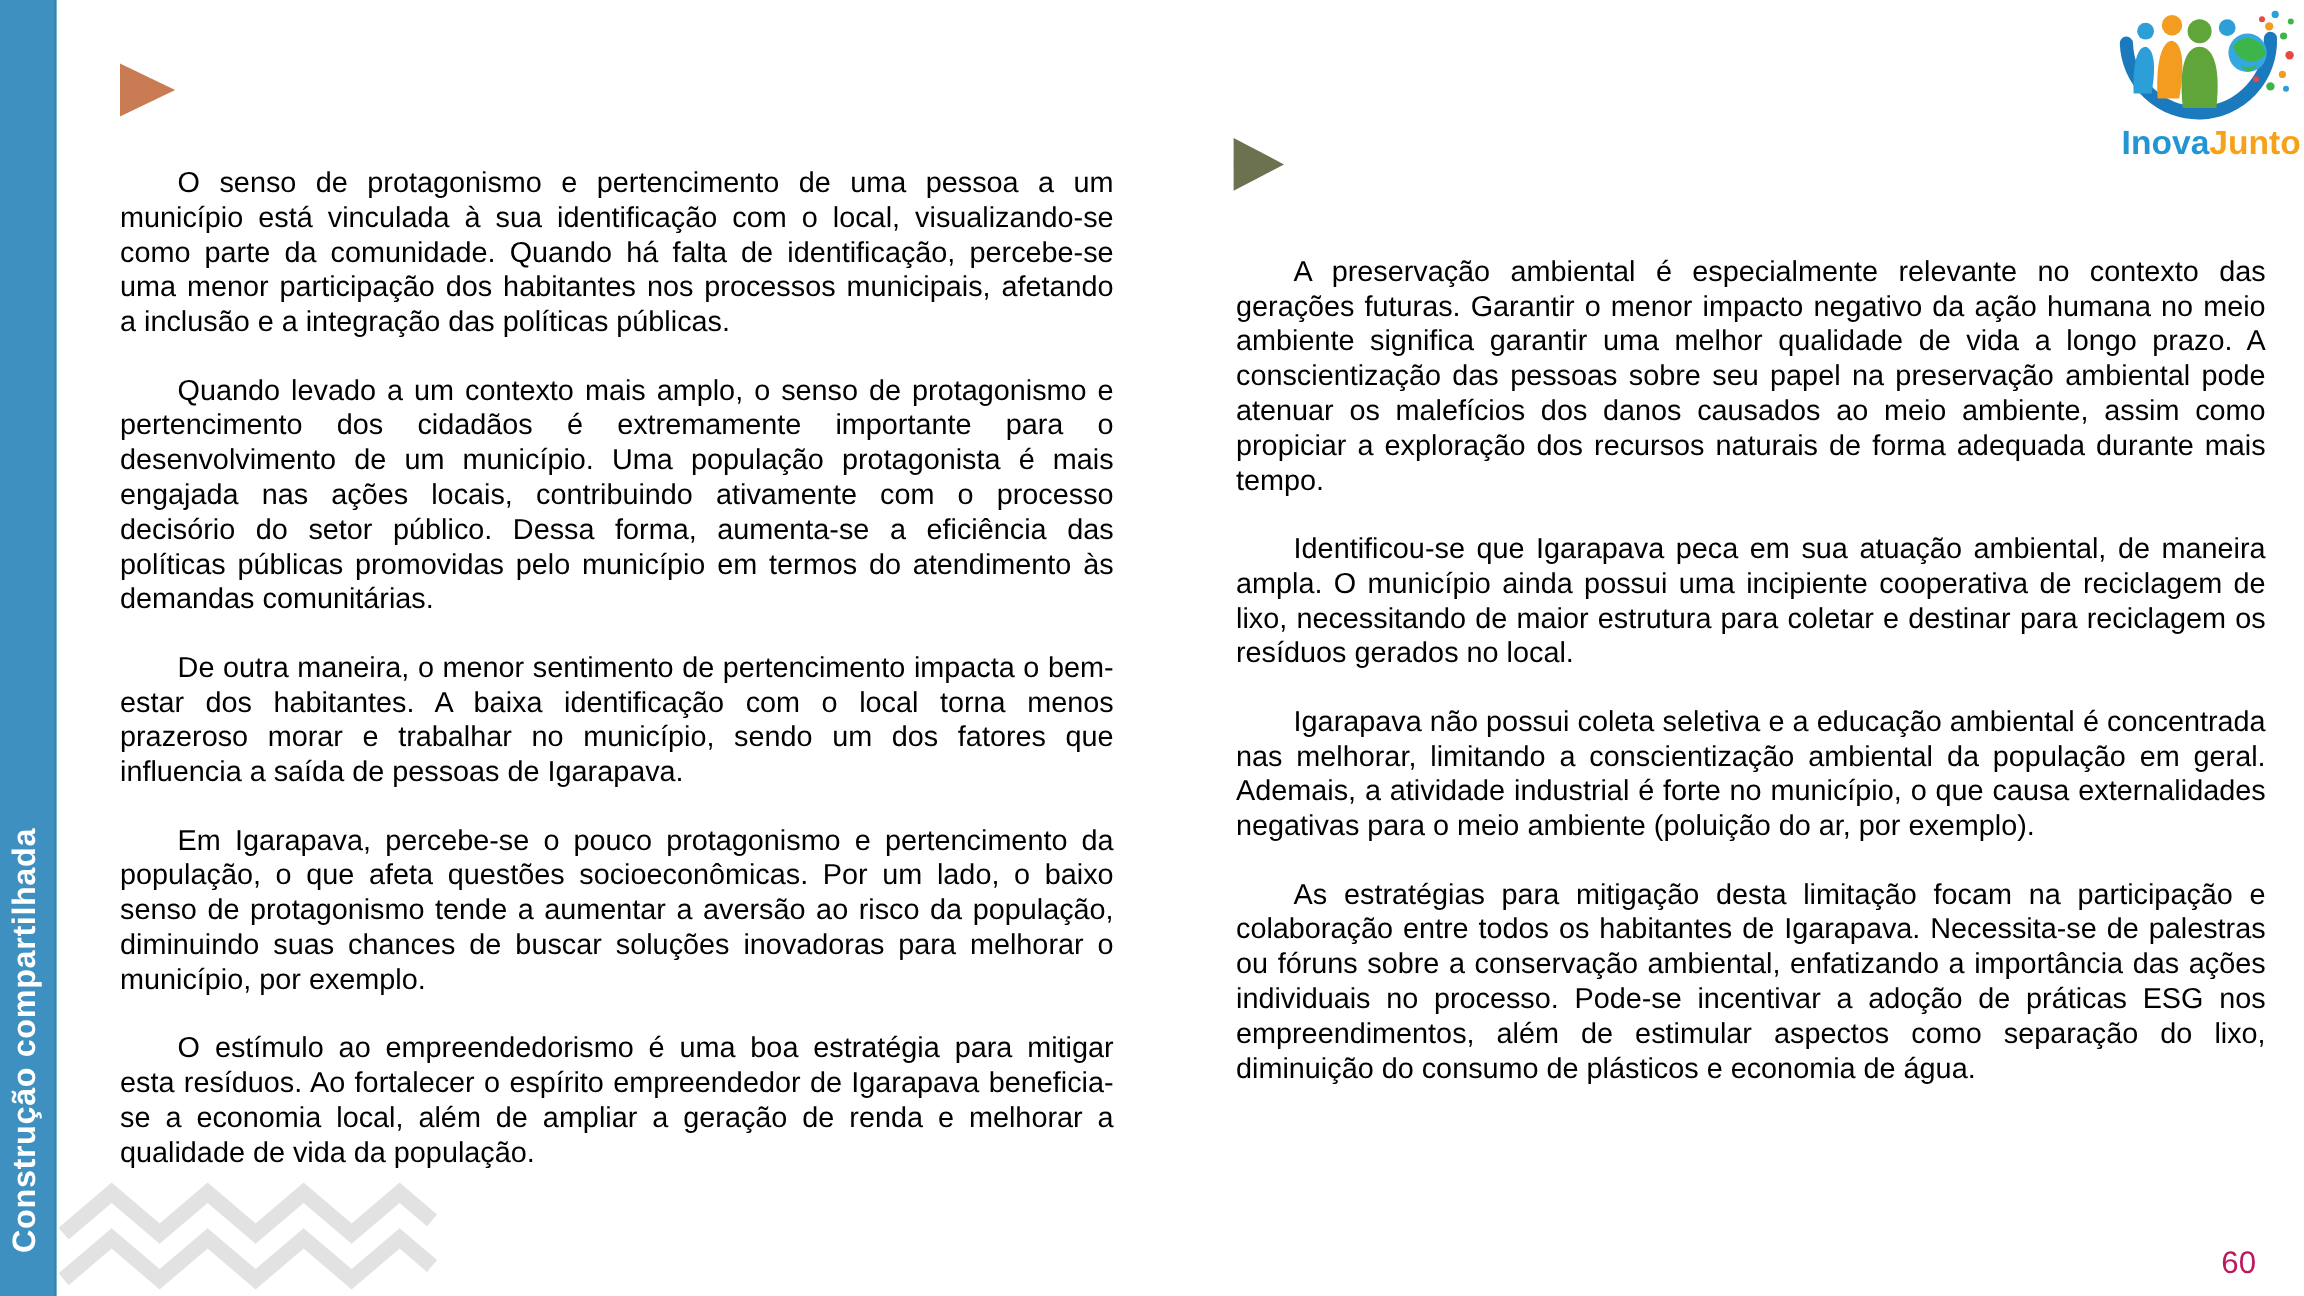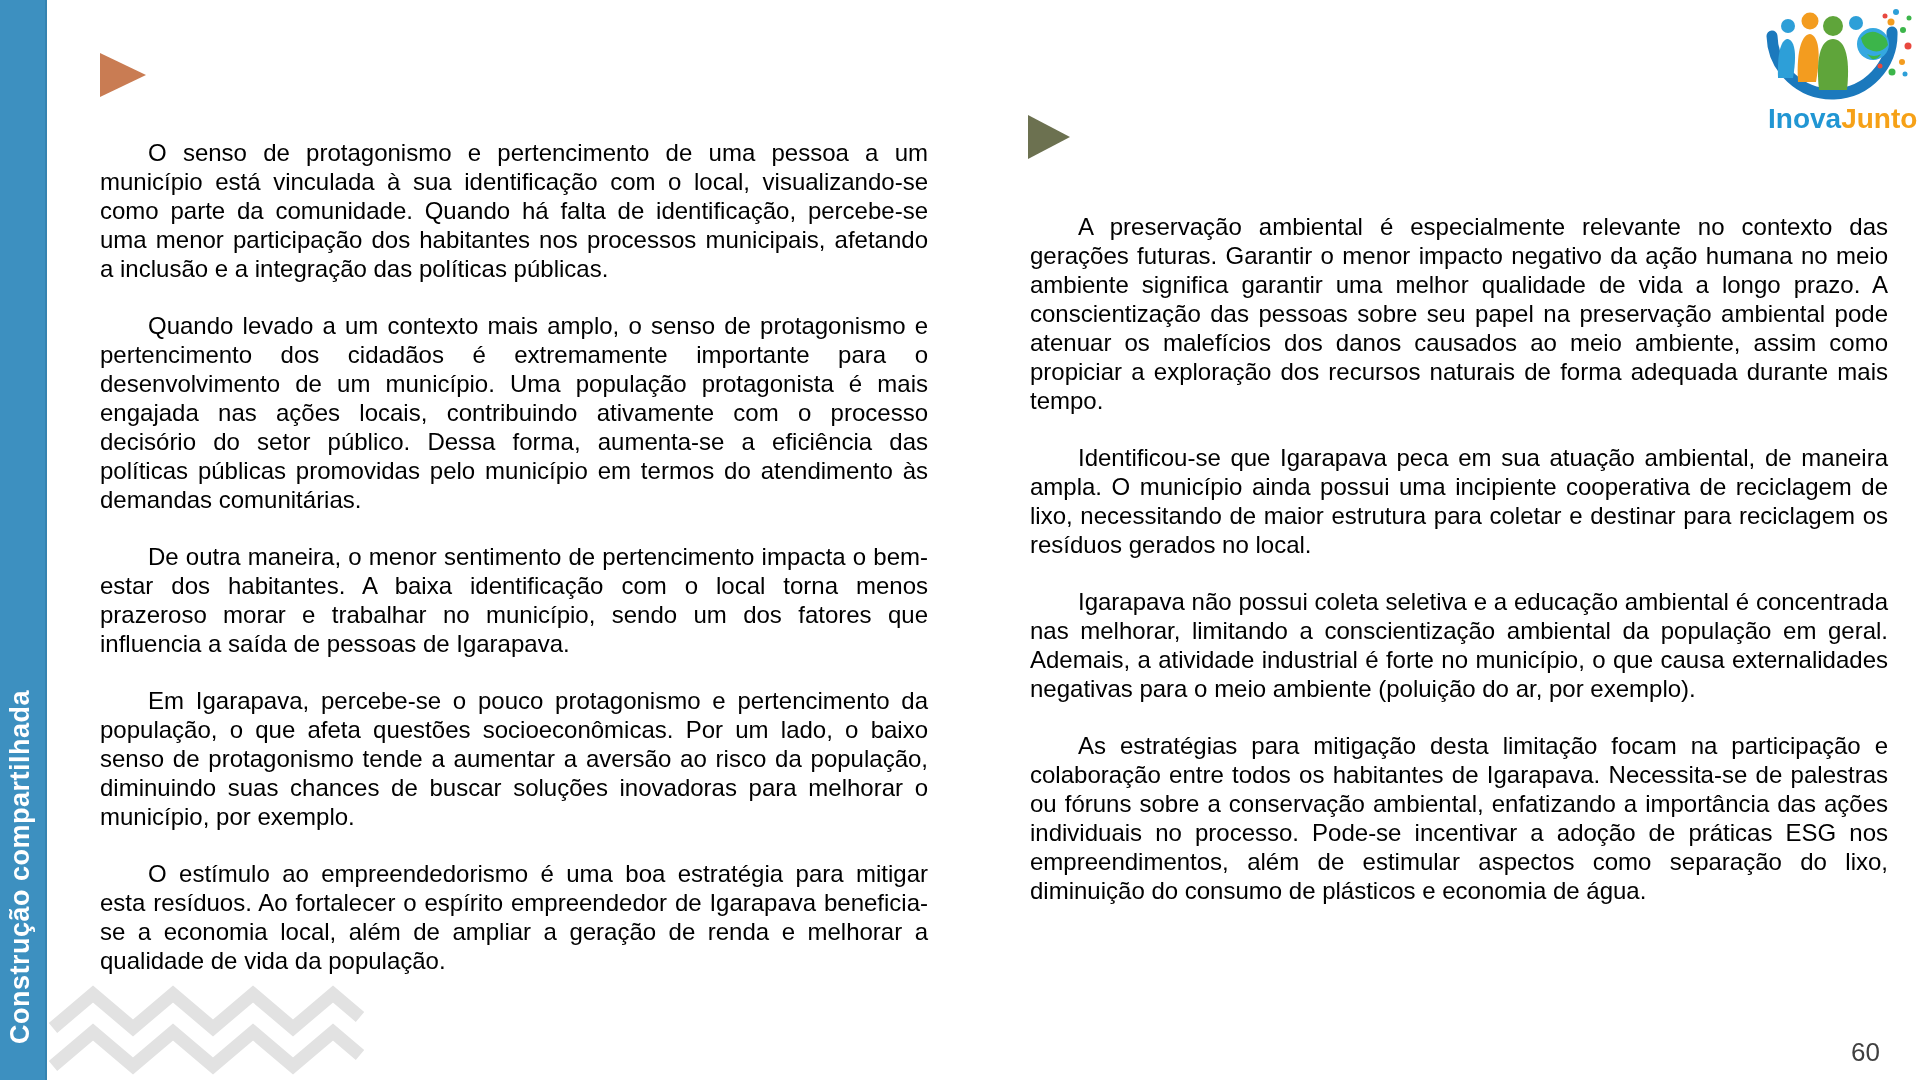--- a/index.html
+++ b/index.html
@@ -31,21 +31,21 @@
   .col{position:absolute;}
   .col p{
     font-size:24px;line-height:29px;margin:0 0 28px 0;
     text-align:justify;text-indent:48px;color:#000000;
   }
   .col-left{left:100px;top:138px;width:828px;}
   .col-right{left:1030px;top:212px;width:858px;}
   
   .page-number{
     position:absolute;right:40px;bottom:12px;
-    font-size:26px;color:#404040;
+    font-size:26px;color:#be185d;
   }
   
   .logo{position:absolute;left:1752px;top:2px;width:166px;height:142px;}
   .logo svg{display:block;width:100%;height:100%;}
 </style>
 </head>
 <body>
 
 <aside class="sidebar">
   <span class="sidebar-label">Construção compartilhada</span>

